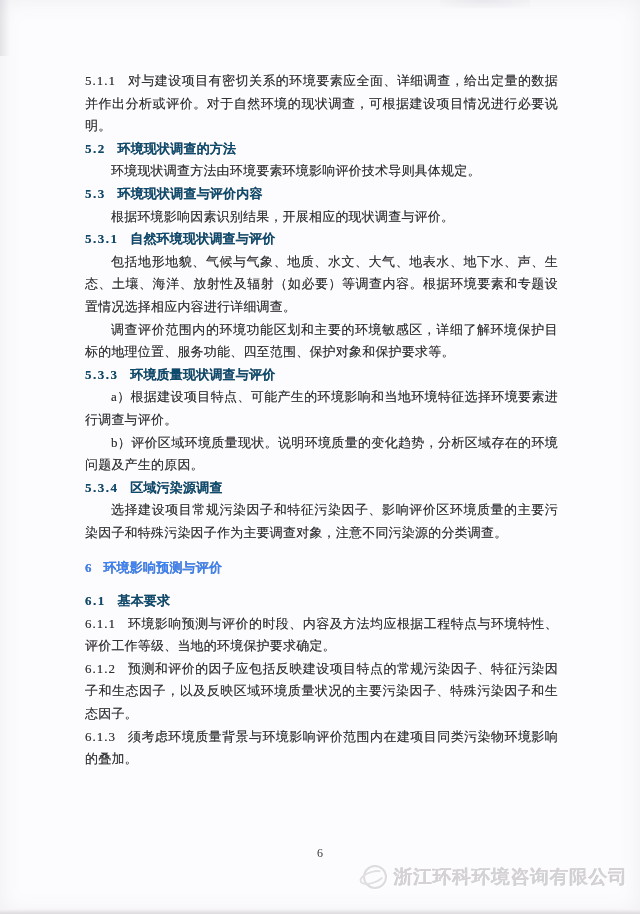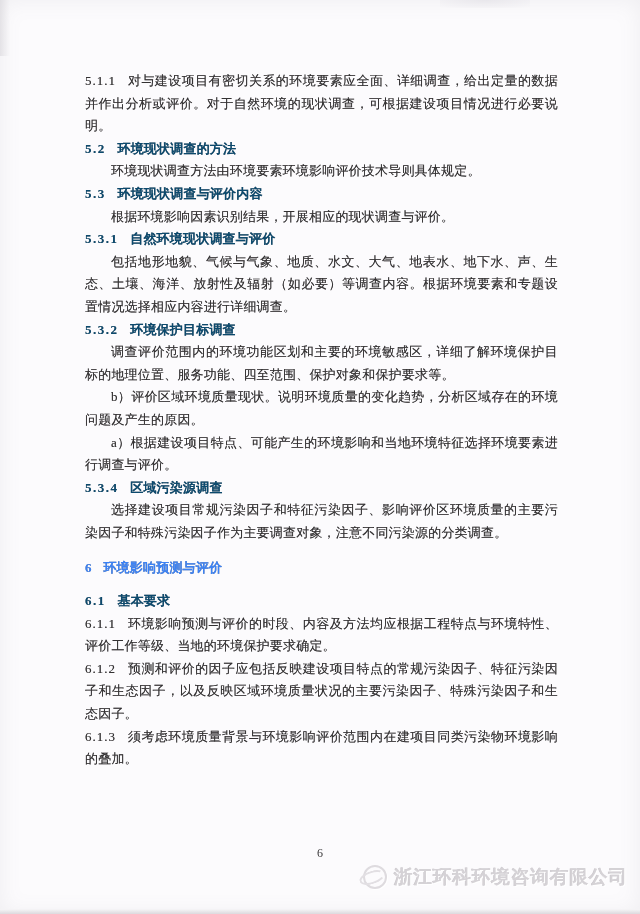--- a/index.html
+++ b/index.html
@@ -97,24 +97,24 @@
   <div class="smudge-top"></div>
 
   <div class="doc-body" id="doc-body">
       <p class="clause"><span class="num">5.1.1</span><span>对与建设项目有密切关系的环境要素应全面、详细调查，给出定量的数据并作出分析或评价。对于自然环境的现状调查，可根据建设项目情况进行必要说明。</span></p>
       <p class="heading"><span class="num">5.2</span><span>环境现状调查的方法</span></p>
       <p class="indent"><span>环境现状调查方法由环境要素环境影响评价技术导则具体规定。</span></p>
       <p class="heading"><span class="num">5.3</span><span>环境现状调查与评价内容</span></p>
       <p class="indent"><span>根据环境影响因素识别结果，开展相应的现状调查与评价。</span></p>
       <p class="heading"><span class="num">5.3.1</span><span>自然环境现状调查与评价</span></p>
       <p class="indent"><span>包括地形地貌、气候与气象、地质、水文、大气、地表水、地下水、声、生态、土壤、海洋、放射性及辐射（如必要）等调查内容。根据环境要素和专题设置情况选择相应内容进行详细调查。</span></p>
-      <p class="heading"><span class="num">5.3.2</span><span>环境保护目标调查</span></p>
       <p class="indent"><span>调查评价范围内的环境功能区划和主要的环境敏感区，详细了解环境保护目标的地理位置、服务功能、四至范围、保护对象和保护要求等。</span></p>
+      <p class="heading"><span class="num">5.3.3</span><span>环境质量现状调查与评价</span></p>
+      <p class="indent"><span>a）根据建设项目特点、可能产生的环境影响和当地环境特征选择环境要素进行调查与评价。</span></p>
       <p class="indent"><span>b）评价区域环境质量现状。说明环境质量的变化趋势，分析区域存在的环境问题及产生的原因。</span></p>
-      <p class="indent"><span>a）根据建设项目特点、可能产生的环境影响和当地环境特征选择环境要素进行调查与评价。</span></p>
       <p class="heading"><span class="num">5.3.4</span><span>区域污染源调查</span></p>
       <p class="indent"><span>选择建设项目常规污染因子和特征污染因子、影响评价区环境质量的主要污染因子和特殊污染因子作为主要调查对象，注意不同污染源的分类调查。</span></p>
       <p class="chapter"><span class="num">6</span><span>环境影响预测与评价</span></p>
       <p class="heading"><span class="num">6.1</span><span>基本要求</span></p>
       <p class="clause"><span class="num">6.1.1</span><span>环境影响预测与评价的时段、内容及方法均应根据工程特点与环境特性、评价工作等级、当地的环境保护要求确定。</span></p>
       <p class="clause"><span class="num">6.1.2</span><span>预测和评价的因子应包括反映建设项目特点的常规污染因子、特征污染因子和生态因子，以及反映区域环境质量状况的主要污染因子、特殊污染因子和生态因子。</span></p>
       <p class="clause"><span class="num">6.1.3</span><span>须考虑环境质量背景与环境影响评价范围内在建项目同类污染物环境影响的叠加。</span></p>
     </div>
 
   <div class="page-number">6</div>

